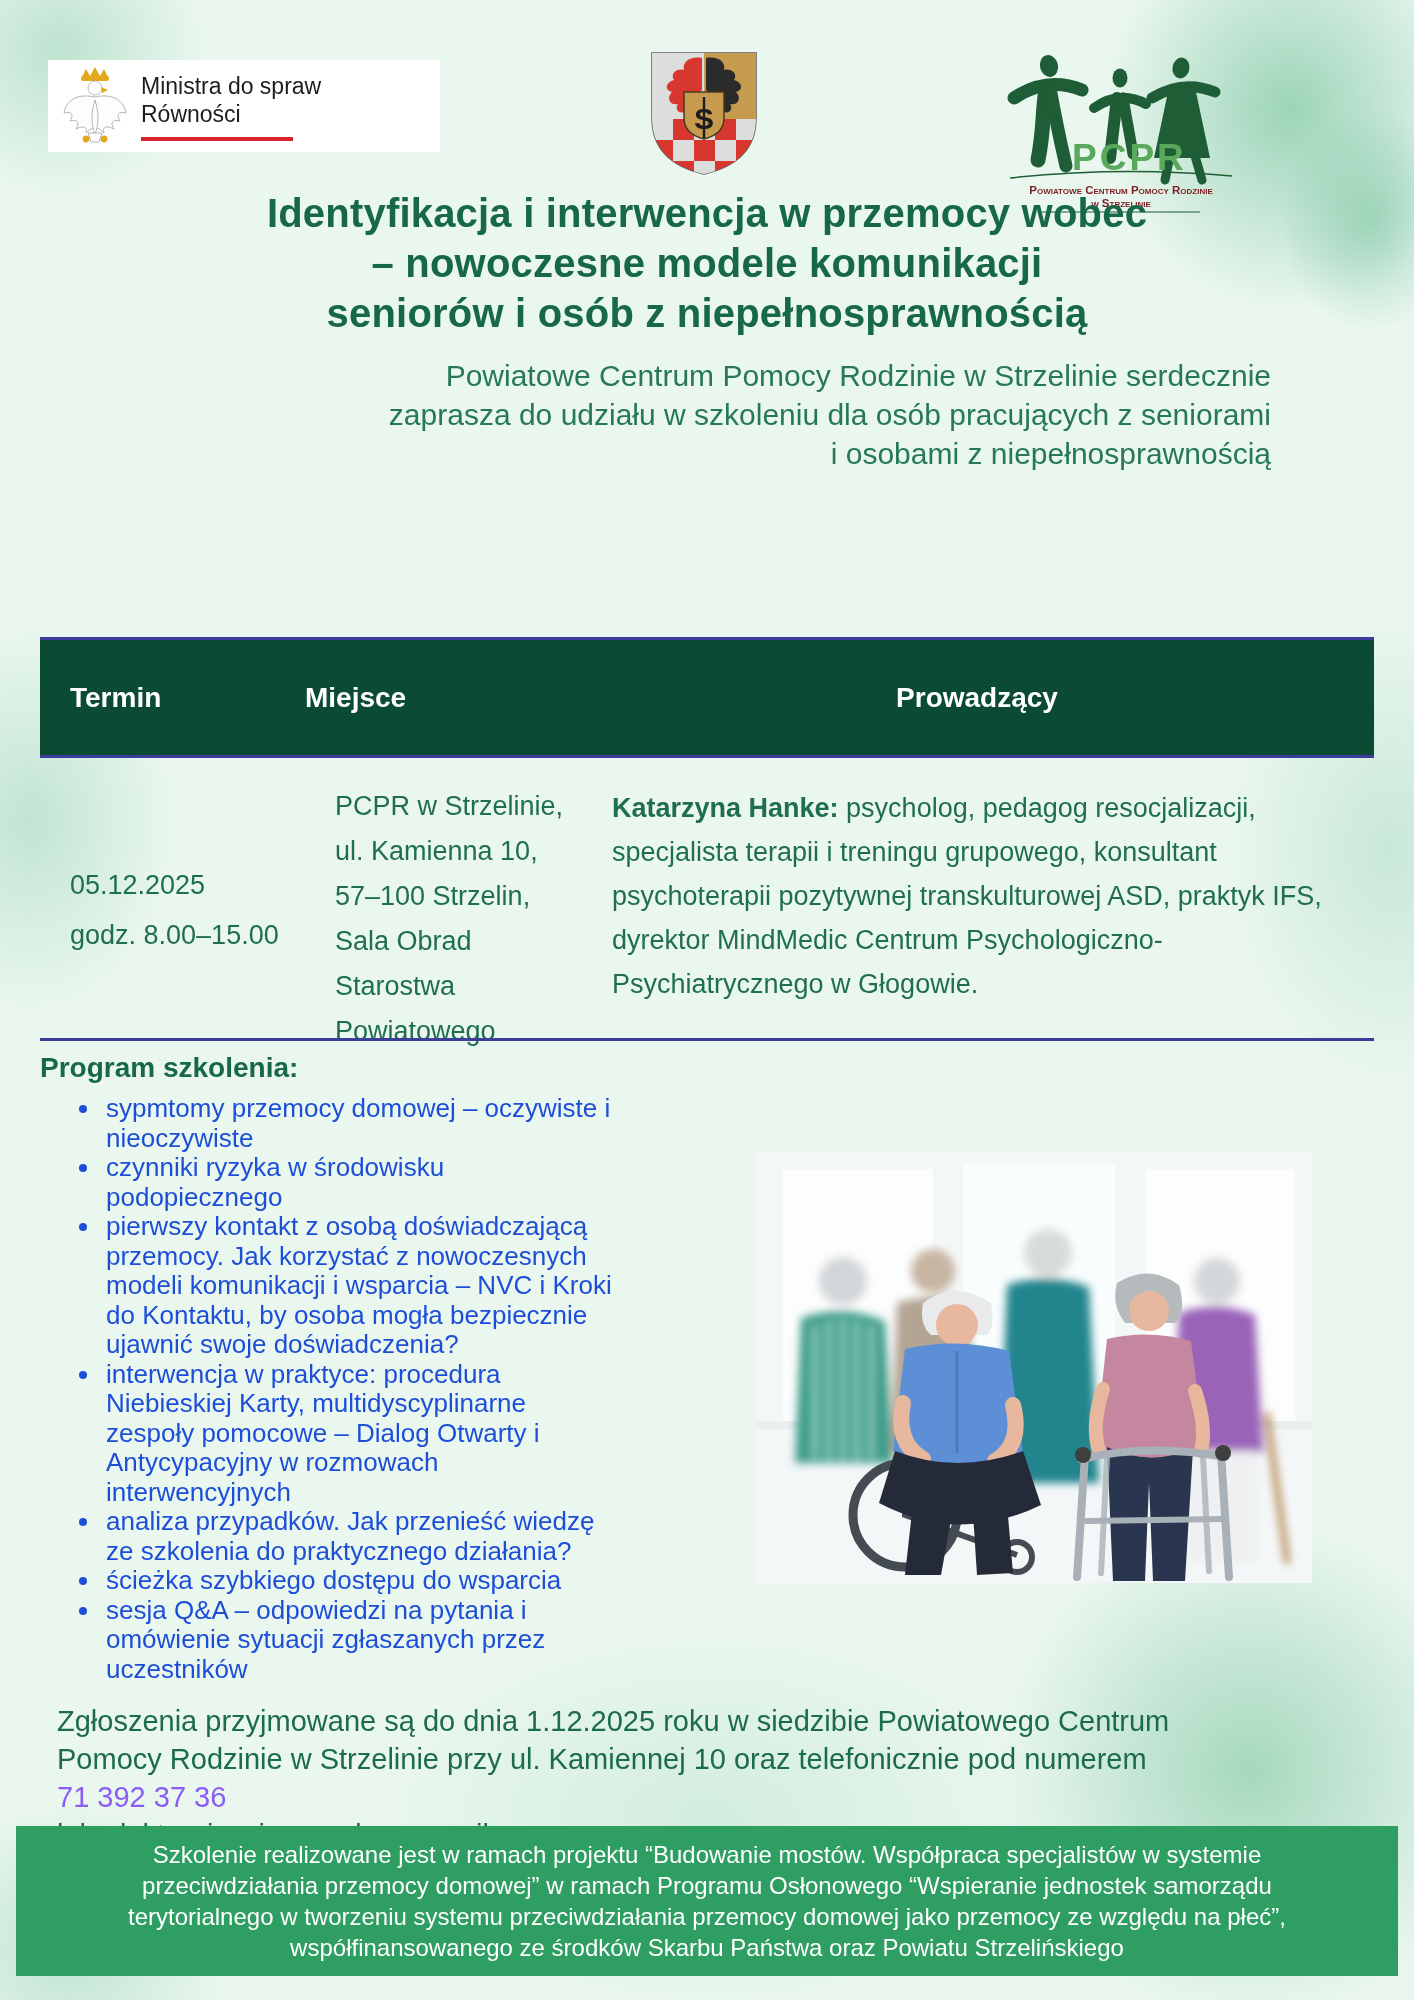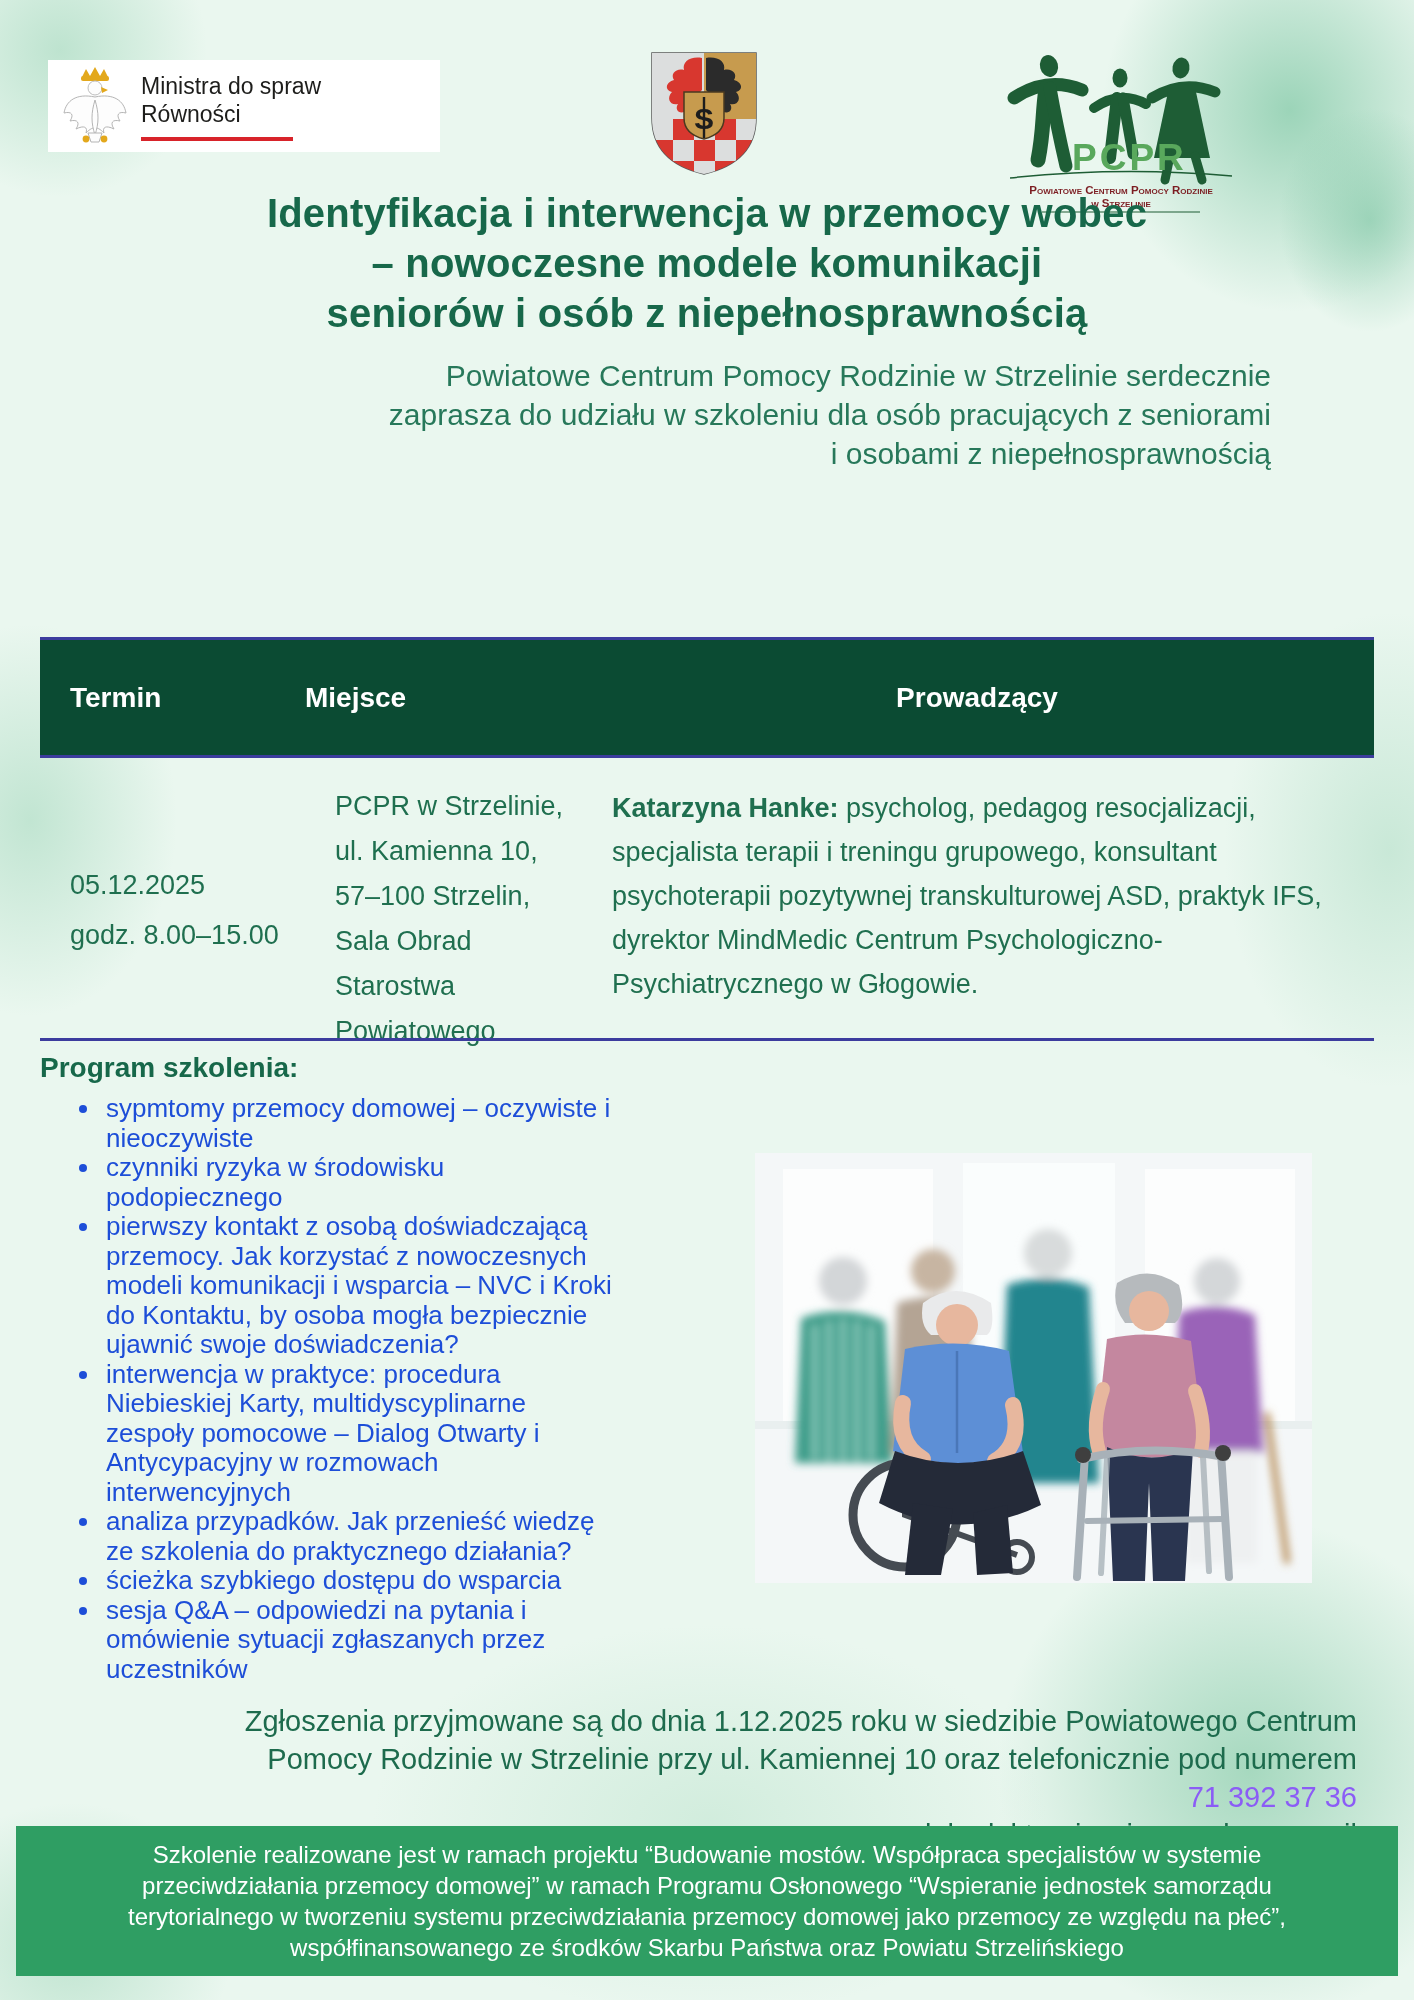--- a/index.html
+++ b/index.html
@@ -63,21 +63,21 @@
   
   .divider { left:40px; top:1038px; width:1334px; height:3px; background:#3c3c9e; }
   .prog-h { left:40px; top:1052px; font-size:28px; font-weight:bold; color:#17684a; }
   .prog { left:50px; top:1094px; width:562px; font-size:26px; line-height:29.5px;
     color:#1d4ed8; padding-left:52px; }
   .prog li { padding-left:4px; }
 
   .photo { left:755px; top:1153px; width:557px; height:430px; }
 
   
-  .signup { left:57px; top:1702px; width:1300px; text-align:right;
+  .signup { left:57px; top:1702px; width:1300px; text-align:left;
     font-size:29px; line-height:38px; color:#1d6b4d; }
   .signup span { display:block; }
   .signup b { font-weight:normal; color:#8b5cf6; }
 
   
   .footer { left:16px; top:1826px; width:1382px; height:150px; background:#2f9e63;
     color:#ffffff; font-size:24px; line-height:31px; text-align:center;
     display:flex; flex-direction:column; justify-content:center; }
 </style>
 </head>

